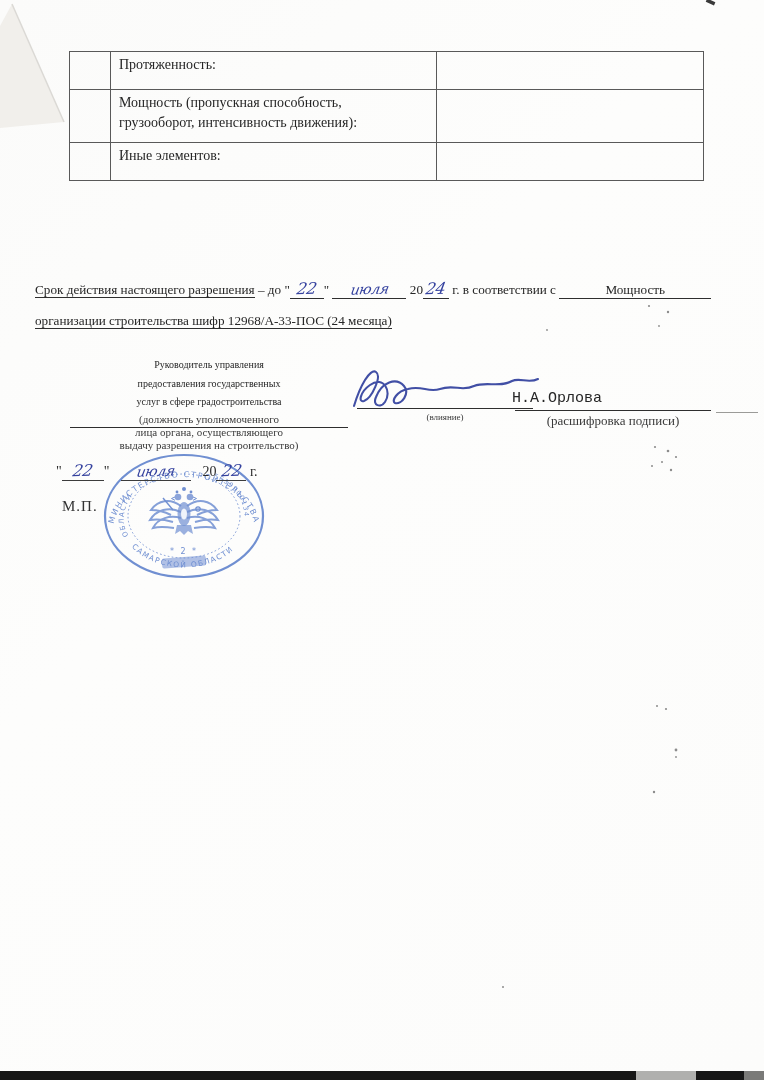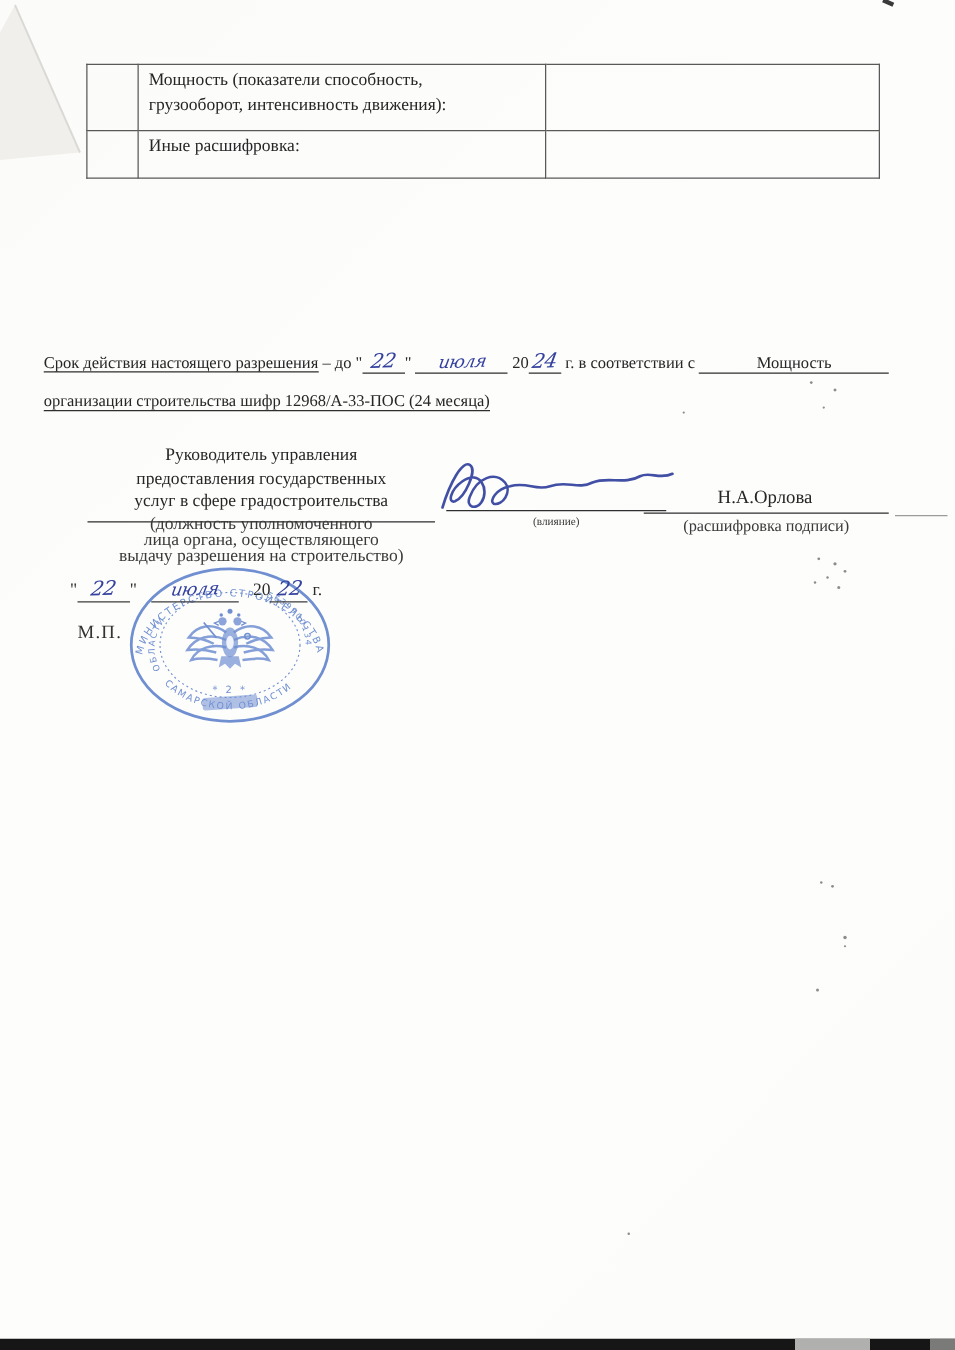--- a/index.html
+++ b/index.html
@@ -41,34 +41,34 @@
     font-family:"DejaVu Serif", serif;font-style:italic;
     color:#34419e;display:inline-block;
     transform:skewX(-12deg) rotate(-2deg);
     letter-spacing:-0.5px;
   }
   .hand-day{font-size:16px;line-height:14px;}
   .hand-month{font-size:14px;line-height:14px;}
   
   .pos-title{
     position:absolute;left:70px;top:356px;width:278px;z-index:1;
-    text-align:center;font-size:14px;line-height:18.5px;color:#262626;
-    white-space:pre-line;border-bottom:1px solid #2e2e2e;padding-bottom:5px;
+    text-align:center;font-size:10px;line-height:18.5px;color:#262626;
+    white-space:pre-line;border-bottom:1px solid #2e2e2e;padding-bottom:15px;
   }
   .pos-caption{
     position:absolute;left:80px;top:413px;width:258px;z-index:1;
-    text-align:center;font-size:14px;line-height:13px;color:#3a3a3a;
+    text-align:center;font-size:11px;line-height:13px;color:#3a3a3a;
     white-space:pre-line;
   }
   .sig-line{position:absolute;left:357px;top:408px;width:176px;border-top:1px solid #2e2e2e;z-index:1;}
   .sig-caption{position:absolute;left:357px;top:412px;width:176px;text-align:center;font-size:9px;color:#3a3a3a;z-index:1;}
   .sig-ink{position:absolute;left:348px;top:362px;z-index:3;}
   .name{
     position:absolute;left:512px;top:390px;width:200px;z-index:1;
-    text-align:center;font-size:15px;color:#262626;
+    font-size:15px;color:#262626;font-family:Liberation Mono, monospace;
   }
   .name-line{position:absolute;left:515px;top:410px;width:196px;border-top:1px solid #2e2e2e;z-index:1;}
   .name-line2{position:absolute;left:716px;top:412px;width:42px;border-top:1px solid #9b9b98;z-index:1;}
   .name-caption{position:absolute;left:510px;top:413px;width:206px;text-align:center;font-size:13px;color:#3a3a3a;z-index:1;}
   
   .date-row{
     position:absolute;left:56px;top:464px;z-index:3;height:22px;
     font-size:14px;color:#2b2b2b;white-space:nowrap;
   }
   .date-row .blank{border-bottom:1px solid #3c3c3c;}
@@ -109,29 +109,34 @@
     </g>
   </svg>
 
   <table class="spec">
     <colgroup>
         <col style="width:41px">
         <col style="width:326px">
         <col style="width:267px">
       </colgroup>
     <tbody>
+        <tr class="r1">
+      <td></td>
+      <td>Протяженность:</td>
+      <td></td>
+    </tr>
     <tr class="r2">
       <td></td>
-      <td>Мощность (показатели способность,
+      <td>Мощность (пропускная способность,
 грузооборот, интенсивность движения):</td>
       <td></td>
     </tr>
     <tr class="r5">
       <td></td>
-      <td>Иные расшифровка:</td>
+      <td>Иные элементов:</td>
       <td></td>
     </tr>
   </tbody>
     </table>
 
   <div class="validity">
     <div>
       <span class="u">Срок действия настоящего разрешения</span>
       <span>– до</span>
       <span>"</span><span class="blank" style="width:34px"><span class="hand hand-day">22</span></span><span>"</span>

